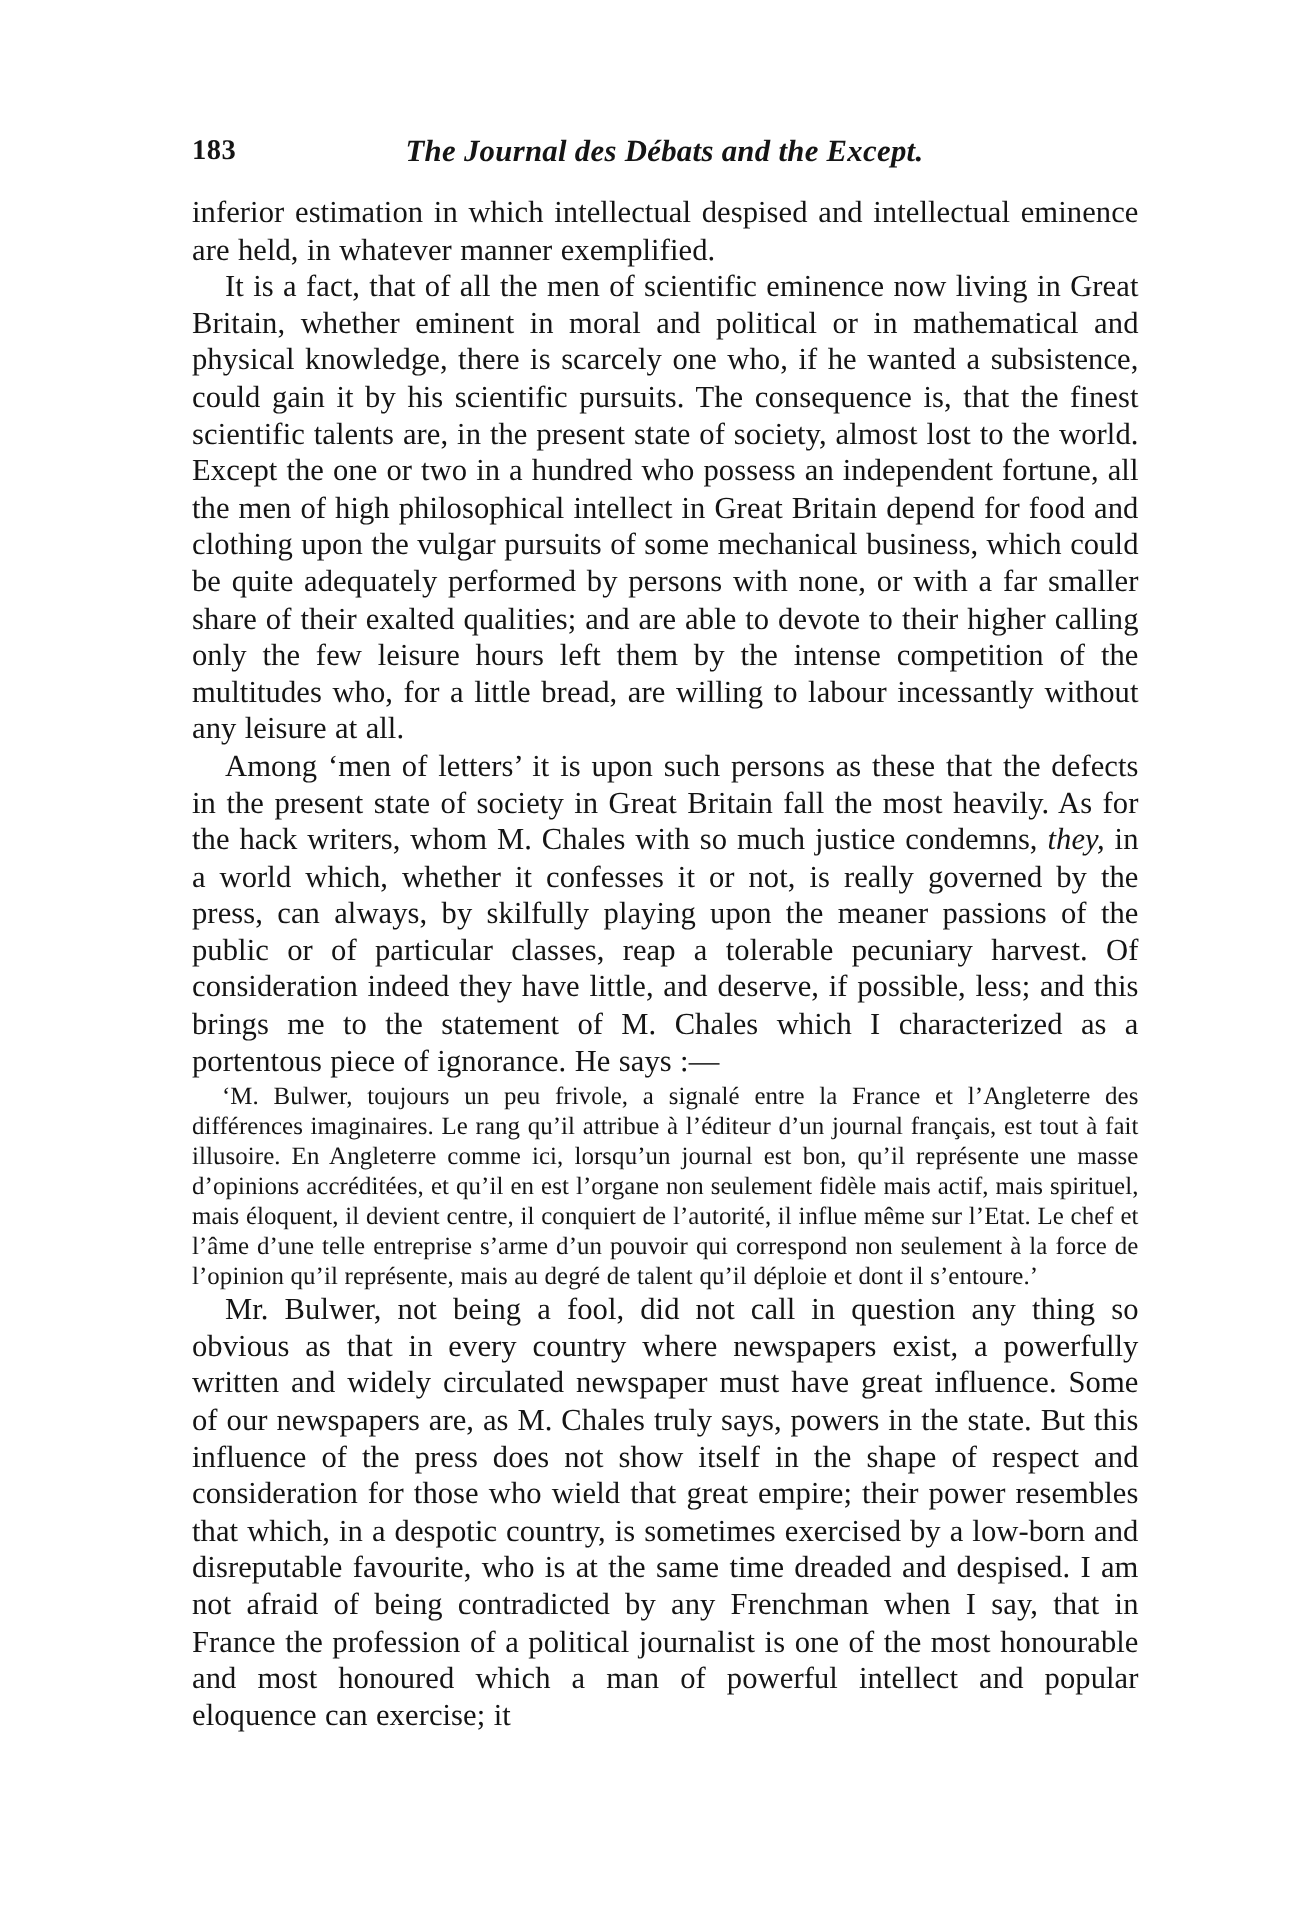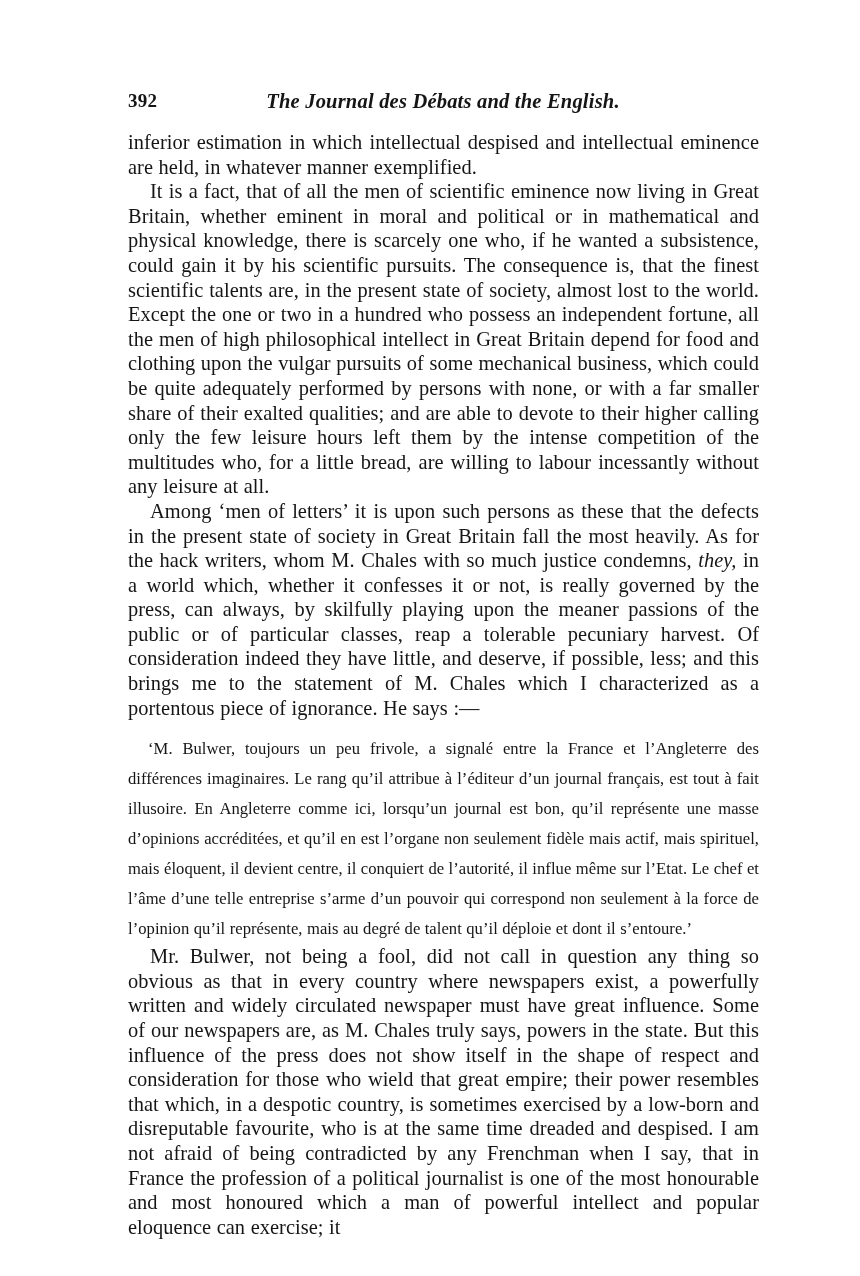--- a/index.html
+++ b/index.html
@@ -70,46 +70,46 @@
     hyphens: none;
   }
 
   p.indent {
     text-indent: 22px;
   }
 
   
   p.quote-fr {
     font-size: 16.6px;
-    line-height: 30px;
+    line-height: 20px;
     text-indent: 20px;
     letter-spacing: 0.05px;
     word-spacing: 0.2px;
-    margin-top: 14px;
+    margin-top: 1px;
   }
 
   i, em { font-style: italic; }
 
   
   .page::after {
     content: "";
     position: absolute;
     inset: 0;
     pointer-events: none;
     background: rgba(255,255,255,0.012);
   }
 </style>
 </head>
 <body>
 
 <div class="page">
 
   <div class="running-head">
-    <span class="folio">392</span>
-    <span class="head-title">The Journal des Débats and the English.</span>
+    <span class="folio">183</span>
+    <span class="head-title">The Journal des Débats and the Except.</span>
   </div>
 
   <div class="textblock">
 
     <p>inferior estimation in which intellectual despised and intellectual eminence are held, in whatever manner exemplified.</p>
 
     <p class="indent">It is a fact, that of all the men of scientific eminence now living in Great Britain, whether eminent in moral and political or in mathematical and physical knowledge, there is scarcely one who, if he wanted a subsistence, could gain it by his scientific pursuits. The consequence is, that the finest scientific talents are, in the present state of society, almost lost to the world.   Except the one or two in a hundred who possess an independent fortune, all the men of high philosophical intellect in Great Britain depend for food and clothing upon the vulgar pursuits of some mechanical business, which could be quite adequately performed by persons with none, or with a far smaller share of their exalted qualities; and are able to devote to their higher calling only the few leisure hours left them by the intense competition of the multitudes who, for a little bread, are willing to labour incessantly without any leisure at all.</p>
 
     <p class="indent"><span>Among ‘men of letters’ it is upon such persons as these that the defects in the present state of society in Great Britain fall the most heavily.   As for the hack writers, whom M. Chales with so much justice condemns, </span><i>they,</i><span> in a world which, whether it confesses it or not, is really governed by the press, can always, by skilfully playing upon the meaner passions of the public or of particular classes, reap a tolerable pecuniary harvest.   Of consideration indeed they have little, and deserve, if possible, less; and this brings me to the statement of M. Chales which I characterized as a portentous piece of ignorance.   He says :—</span></p>
 

